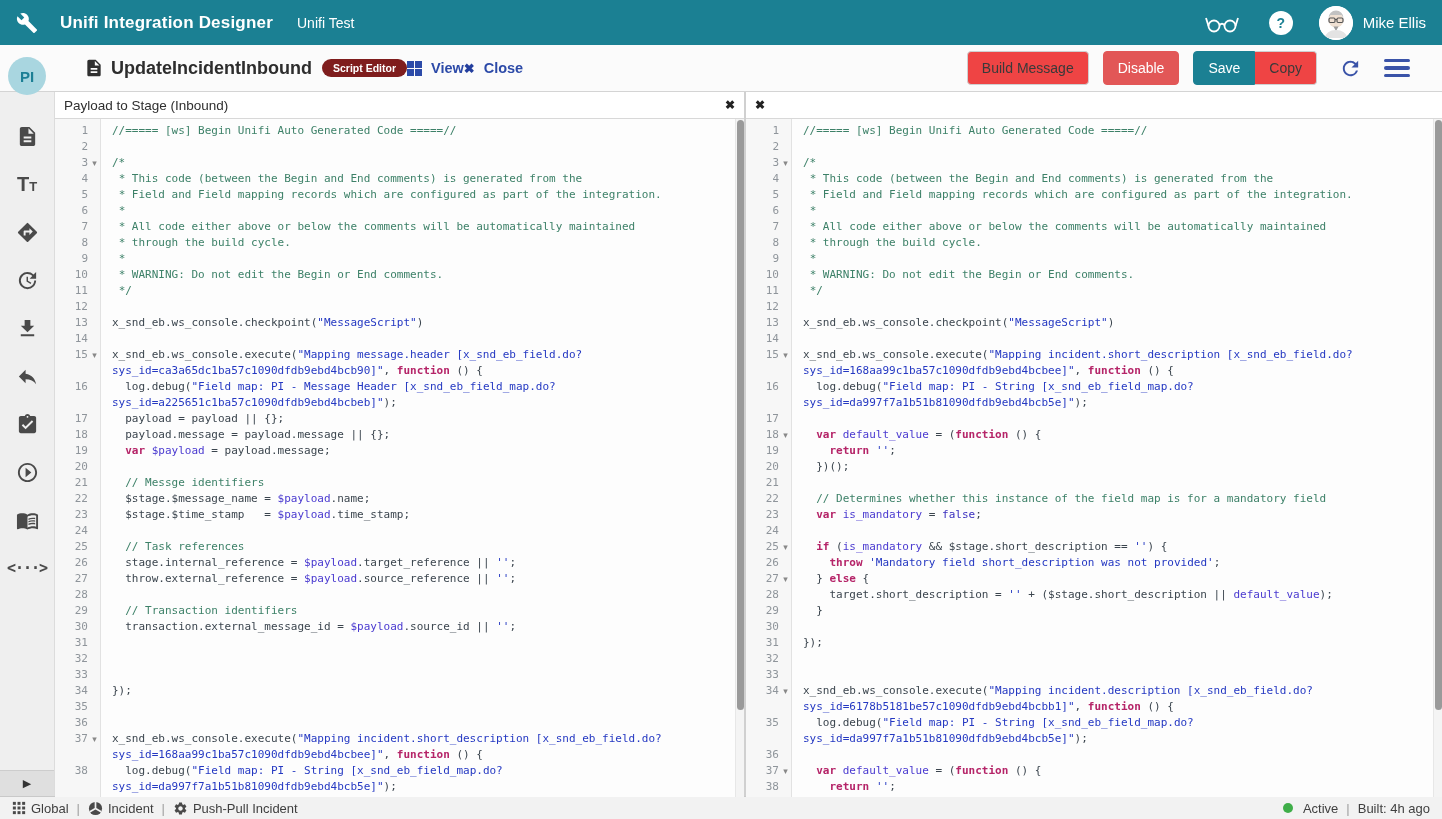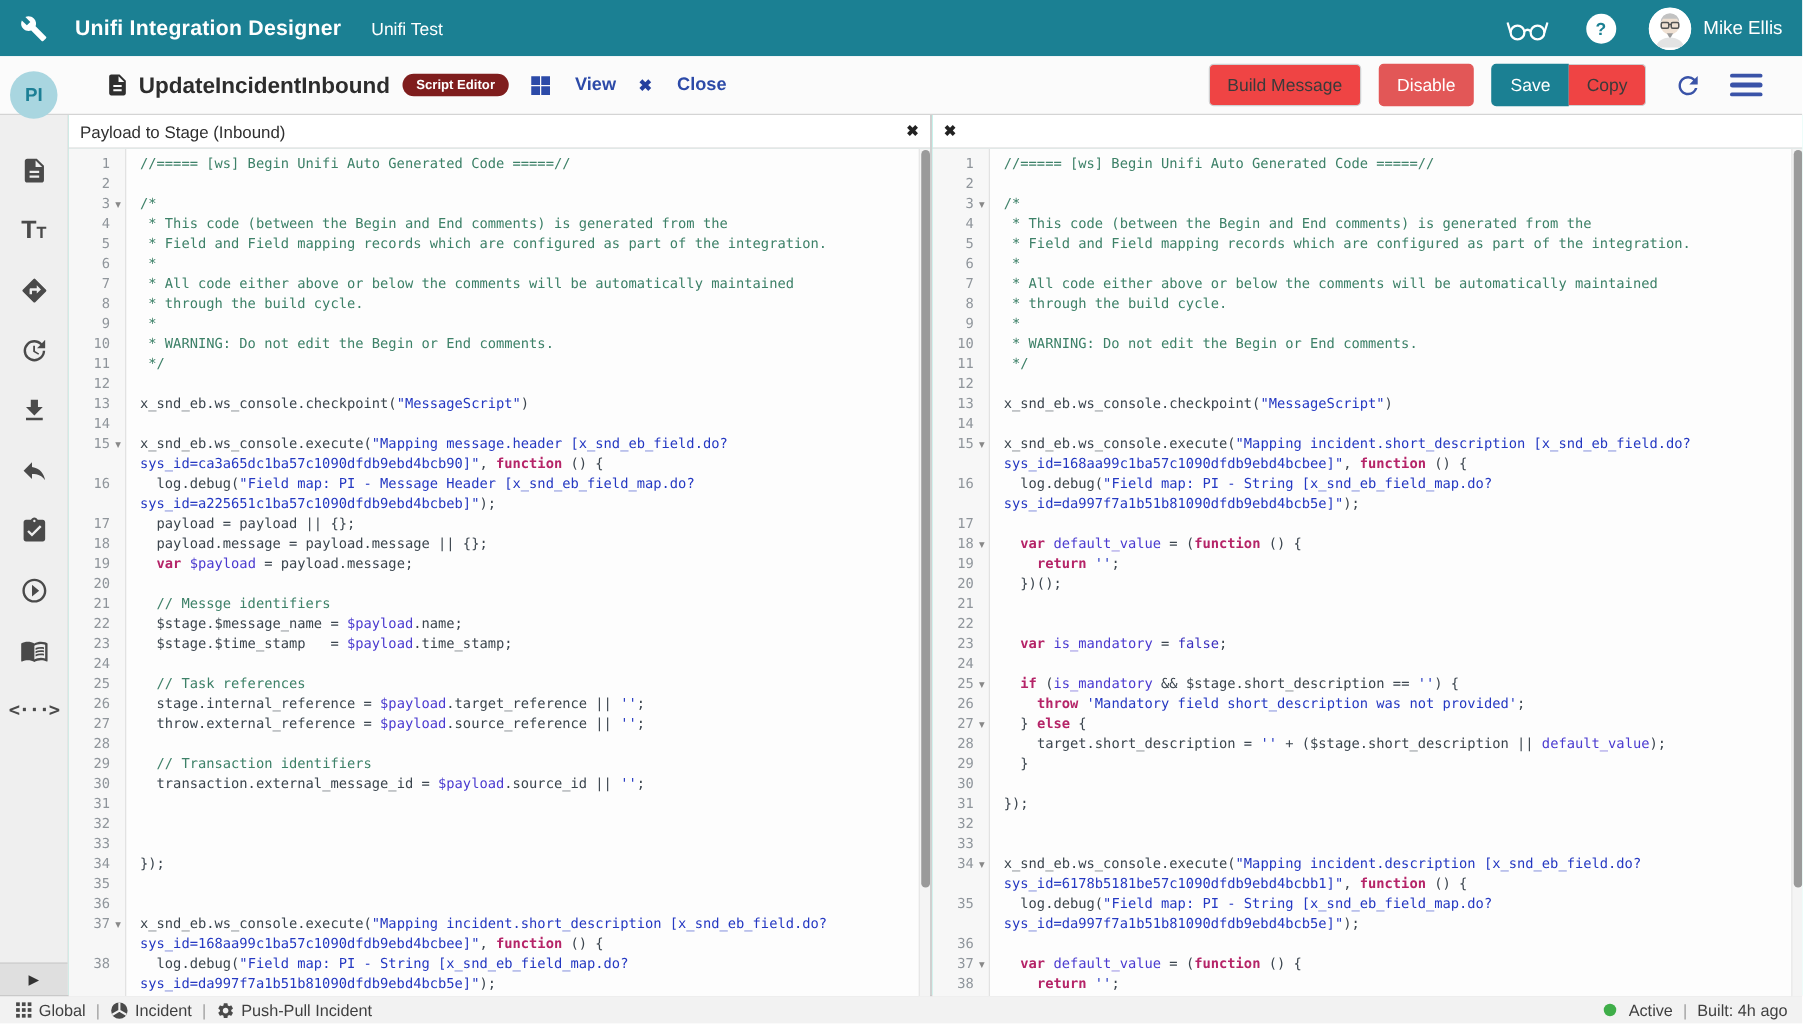--- a/index.html
+++ b/index.html
@@ -20,21 +20,21 @@
                  margin-right:26px; cursor:pointer; }
   .avatar-circle { width:34px; height:34px; border-radius:50%; background:#fff; overflow:hidden; margin-right:10px; }
   .user-name { font-size:15px; }
 
   
   .titlebar { height:46px; background:#fbfbfb; display:flex; align-items:center; padding-left:84px; padding-right:32px; }
   .doc-icon { width:19px; height:22px; margin-right:8px; }
   .record-title { font-size:18px; font-weight:700; color:#2d2d2d; }
   .badge { background:#7f1d1d; color:#fff; font-size:10.5px; font-weight:700; border-radius:10px;
            padding:3px 11px; margin-left:10px; }
-  .link-btn { display:flex; align-items:center; gap:20px; margin-left:18px; color:#2c4aa8;
+  .link-btn { display:flex; align-items:center; gap:9px; color:#2c4aa8;
               font-size:14.5px; font-weight:600; cursor:pointer;text-align:center; }
   .view-grid { display:grid; grid-template-columns:7px 7px; grid-gap:1px; }
   .view-grid i { width:7px; height:7px; background:#2c4aa8; }
   .x-glyph { font-weight:700; font-size:13px; color:#243f9e; }
   .titlebar .spacer { flex:1; }
   .btn { font-size:14px; padding:8px 14px; border:1px solid #cfd0d1; background:#ef4444; color:#3a3a3a;
          border-radius:4px; cursor:pointer; font-family:inherit; }
   .btn-build { margin-right:14px; }
   .btn-disable { background:#e25757; border-color:#e25757; color:#fff; }
   .btn-save { background:#1b8093; border-color:#1b8093; color:#fff; border-radius:4px 0 0 4px; margin-left:14px; }
@@ -546,21 +546,21 @@
                 <span class="txt"><span class="tok-p">  })();</span></span>
               </div>
               <div class="line">
                 <span class="ln">21</span>
                 <span class="fold"></span>
                 <span class="txt"></span>
               </div>
               <div class="line">
                 <span class="ln">22</span>
                 <span class="fold"></span>
-                <span class="txt"><span class="tok-p">  </span></span>
+                <span class="txt"><span class="tok-p">  </span><span class="tok-c">// Determines whether this instance of the field map is for a mandatory field</span></span>
               </div>
               <div class="line">
                 <span class="ln">23</span>
                 <span class="fold"></span>
                 <span class="txt"><span class="tok-p">  </span><span class="tok-k">var</span><span class="tok-p"> </span><span class="tok-v">is_mandatory</span><span class="tok-p"> = </span><span class="tok-a">false</span><span class="tok-p">;</span></span>
               </div>
               <div class="line">
                 <span class="ln">24</span>
                 <span class="fold"></span>
                 <span class="txt"></span>

